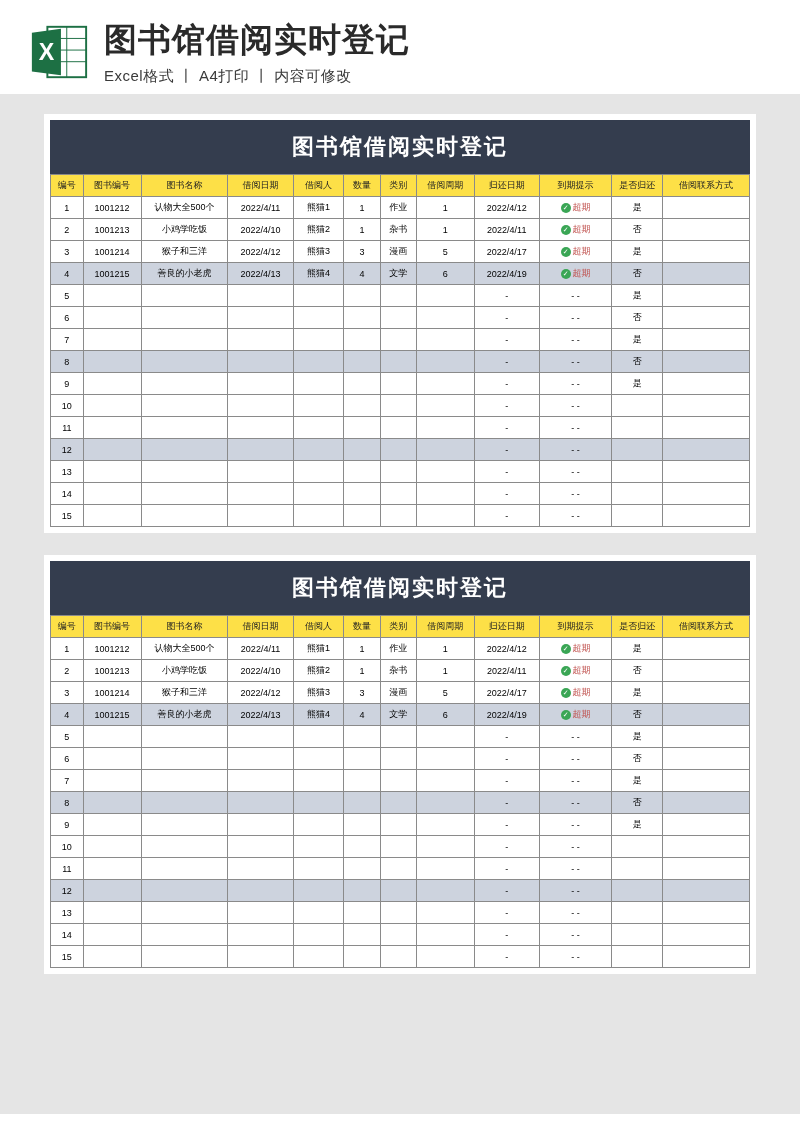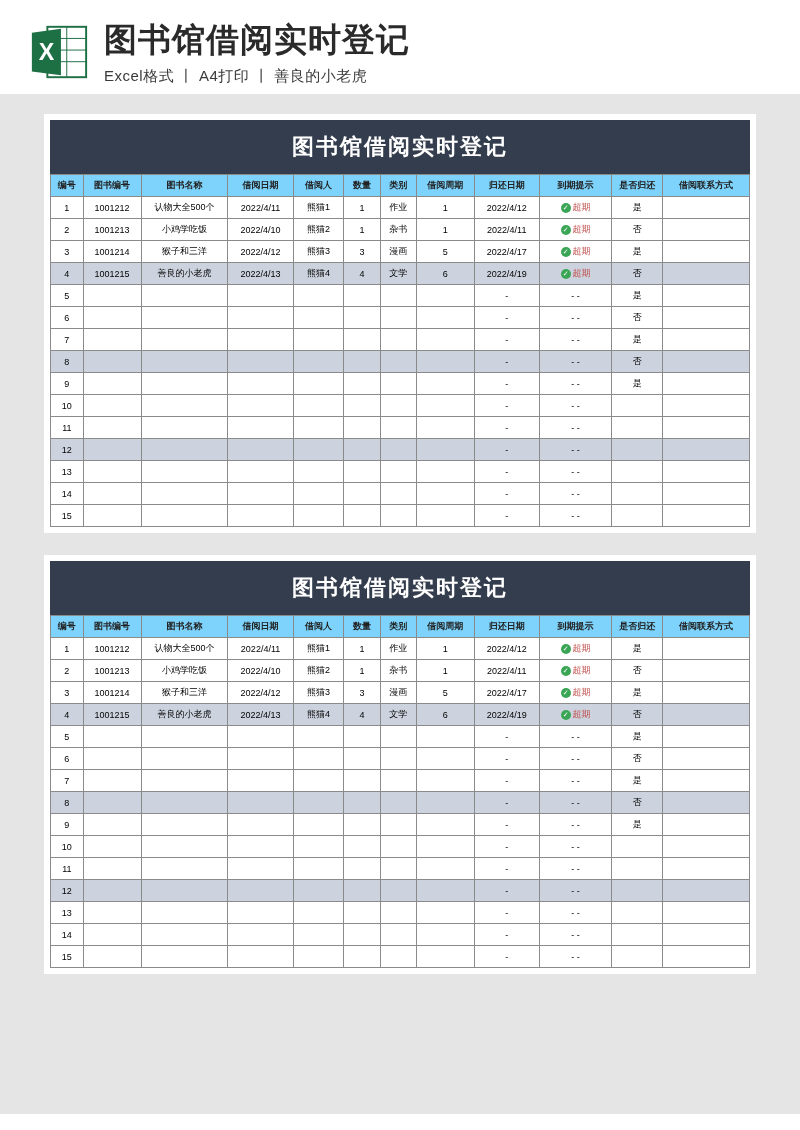--- a/index.html
+++ b/index.html
@@ -61,22 +61,22 @@
   th, td {
     border: 1px solid #8a8a8a;
     font-size: 9px;
     text-align: center;
     padding: 4px 2px;
     height: 22px;
     overflow: hidden;
     white-space: nowrap;
   }
   th {
-    background: #7dd3fc;
-    font-weight: bold;
+    background: #fde047;
+    font-weight: normal;
     color: #222;
   }
   tr.alt td { background: #cdd3de; }
   .col-n1 { width: 4.5%; }
   .col-n2 { width: 8%; }
   .col-n3 { width: 12%; }
   .col-n4 { width: 9%; }
   .col-n5 { width: 7%; }
   .col-n6 { width: 5%; }
   .col-n7 { width: 5%; }
@@ -106,21 +106,21 @@
     <rect x="20" y="6" width="40" height="52" fill="#ffffff" stroke="#1d7044" stroke-width="2"></rect>
     <line x1="20" y1="18" x2="60" y2="18" stroke="#1d7044" stroke-width="1"></line>
     <line x1="20" y1="30" x2="60" y2="30" stroke="#1d7044" stroke-width="1"></line>
     <line x1="20" y1="42" x2="60" y2="42" stroke="#1d7044" stroke-width="1"></line>
     <line x1="40" y1="6" x2="40" y2="58" stroke="#1d7044" stroke-width="1"></line>
     <polygon points="4,12 34,8 34,56 4,52" fill="#1d7044"></polygon>
     <text x="19" y="40" font-size="24" font-weight="bold" fill="#ffffff" text-anchor="middle">X</text>
   </svg>
   <div class="header-text">
     <div class="main-title">图书馆借阅实时登记</div>
-    <div class="subtitle">Excel格式 丨 A4打印 丨 善良的小老虎</div>
+    <div class="subtitle">Excel格式 丨 A4打印 丨 内容可修改</div>
   </div>
 </div>
 
 <div class="page-area">
   <div class="sheet">
     <div class="sheet-title">图书馆借阅实时登记</div>
     <table>
       <colgroup>
         <col class="col-n1">
           <col class="col-n2">

